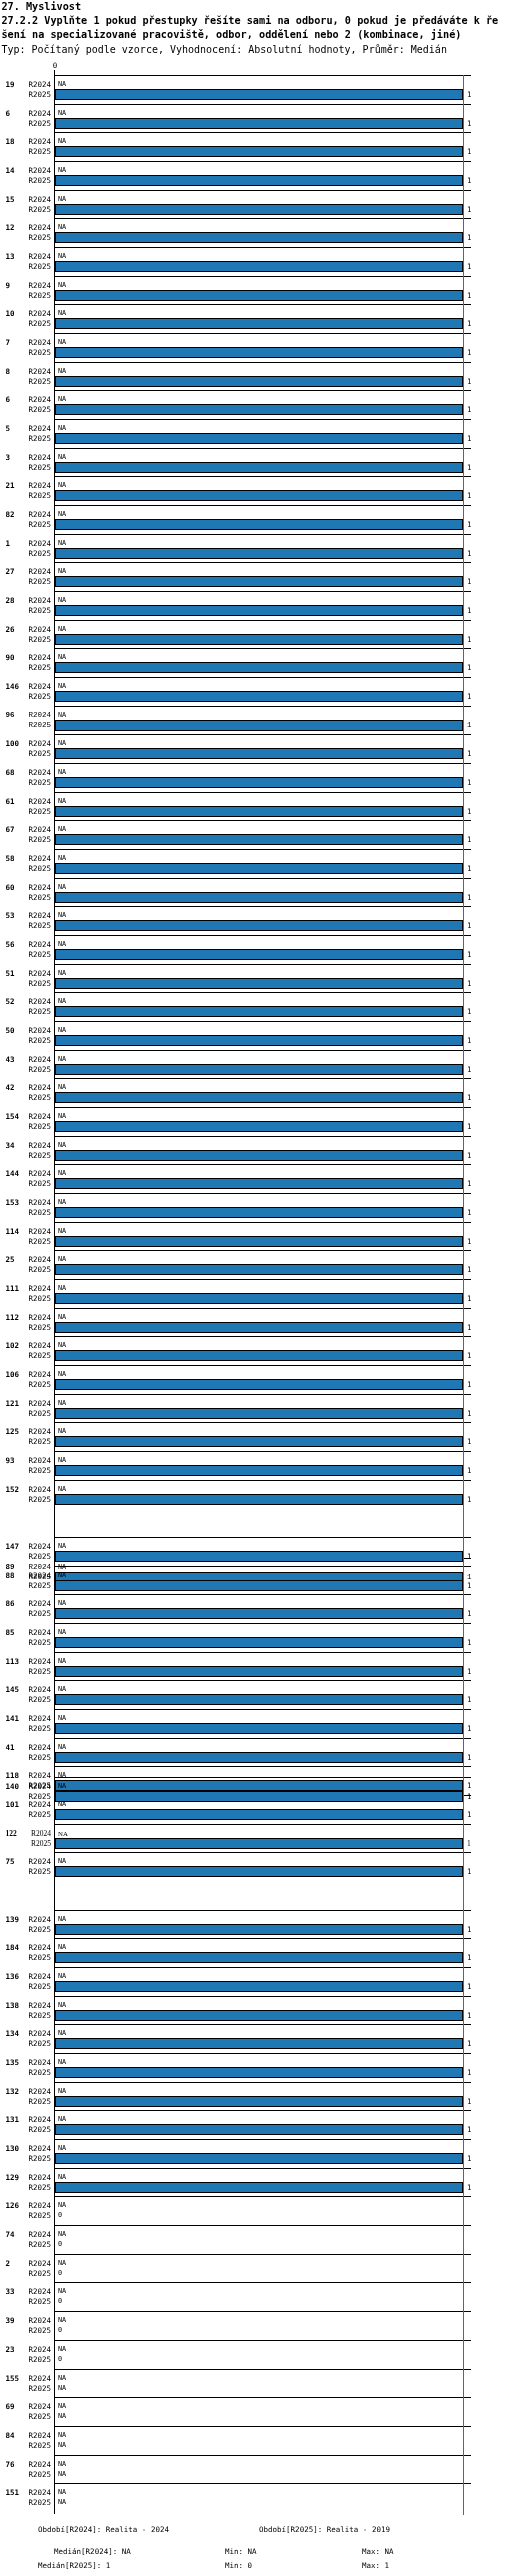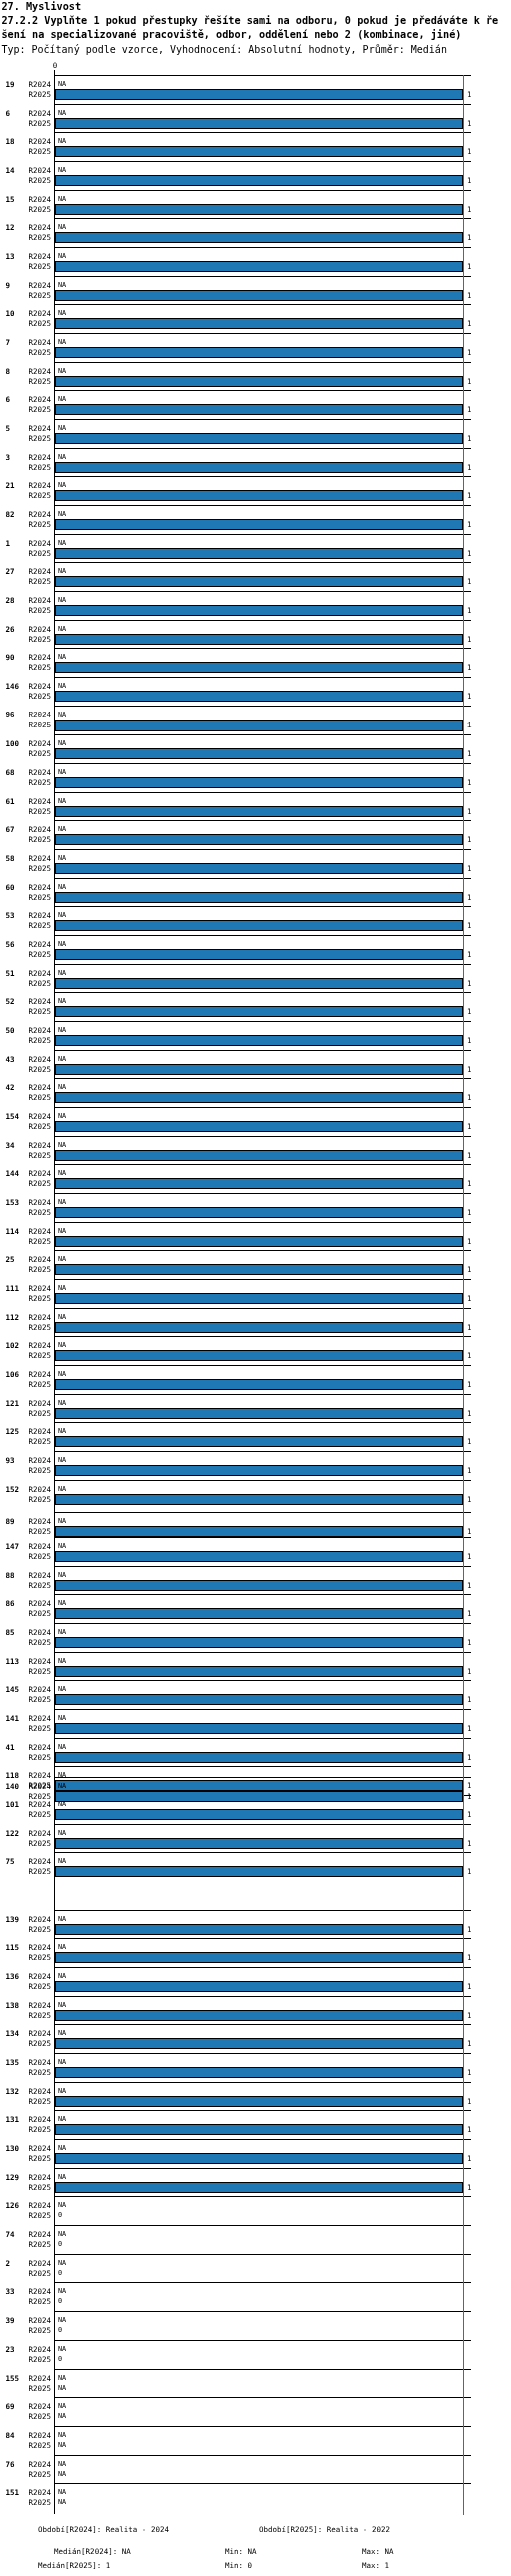--- a/index.html
+++ b/index.html
@@ -481,21 +481,21 @@
       </div>
       <div class="group" style="top: 1480px;">
         <div class="sep"></div>
         <div class="gid">152</div>
         <div class="rlab r1">R2024</div>
         <div class="rlab r2">R2025</div>
         <div class="navalue r1">NA</div>
         <div class="bar" style="width: 408px; background: rgb(31, 119, 180);"></div>
         <div class="vlab">1</div>
       </div>
-      <div class="group" style="top: 1512px;">
+      <div class="group" style="top: 1558px; font-family: Liberation Mono, monospace;">
         <div class="sep"></div>
         <div class="gid">89</div>
         <div class="rlab r1">R2024</div>
         <div class="rlab r2">R2025</div>
         <div class="navalue r1">NA</div>
         <div class="bar" style="width: 408px; background: rgb(31, 119, 180);"></div>
         <div class="vlab">1</div>
       </div>
       <div class="group" style="top: 1537px;">
         <div class="sep"></div>
@@ -580,21 +580,21 @@
       </div>
       <div class="group" style="top: 1795px;">
         <div class="sep"></div>
         <div class="gid">101</div>
         <div class="rlab r1">R2024</div>
         <div class="rlab r2">R2025</div>
         <div class="navalue r1">NA</div>
         <div class="bar" style="width: 408px; background: rgb(31, 119, 180);"></div>
         <div class="vlab">1</div>
       </div>
-      <div class="group" style="top: 1824px;">
+      <div class="group" style="top: 1824px; font-family: Liberation Serif, serif;">
         <div class="sep"></div>
         <div class="gid">122</div>
         <div class="rlab r1">R2024</div>
         <div class="rlab r2">R2025</div>
         <div class="navalue r1">NA</div>
         <div class="bar" style="width: 408px; background: rgb(31, 119, 180);"></div>
         <div class="vlab">1</div>
       </div>
       <div class="group" style="top: 1852px;">
         <div class="sep"></div>
@@ -618,21 +618,21 @@
         <div class="sep"></div>
         <div class="gid">139</div>
         <div class="rlab r1">R2024</div>
         <div class="rlab r2">R2025</div>
         <div class="navalue r1">NA</div>
         <div class="bar" style="width: 408px; background: rgb(31, 119, 180);"></div>
         <div class="vlab">1</div>
       </div>
       <div class="group" style="top: 1938px;">
         <div class="sep"></div>
-        <div class="gid">115</div>
+        <div class="gid">184</div>
         <div class="rlab r1">R2024</div>
         <div class="rlab r2">R2025</div>
         <div class="navalue r1">NA</div>
         <div class="bar" style="width: 408px; background: rgb(31, 119, 180);"></div>
         <div class="vlab">1</div>
       </div>
       <div class="group" style="top: 1967px;">
         <div class="sep"></div>
         <div class="gid">136</div>
         <div class="rlab r1">R2024</div>
@@ -790,20 +790,20 @@
         <div class="rlab r1">R2024</div>
         <div class="rlab r2">R2025</div>
         <div class="navalue r1">NA</div>
         <div class="navalue r2">NA</div>
       </div>
     </div>
   <div class="refline"></div>
 </div>
 
 <div class="ftr" style="left:38px;top:2525px">Období[R2024]: Realita - 2024</div>
-<div class="ftr" style="left:259px;top:2525px">Období[R2025]: Realita - 2022</div>
+<div class="ftr" style="left:259px;top:2525px">Období[R2025]: Realita - 2019</div>
 <div class="ftr" style="left:54px;top:2547px">Medián[R2024]: NA</div>
 <div class="ftr" style="left:225px;top:2547px">Min: NA</div>
 <div class="ftr" style="left:362px;top:2547px">Max: NA</div>
 <div class="ftr" style="left:38px;top:2561px">Medián[R2025]: 1</div>
 <div class="ftr" style="left:225px;top:2561px">Min: 0</div>
 <div class="ftr" style="left:362px;top:2561px">Max: 1</div>
 
 
 </body></html>

